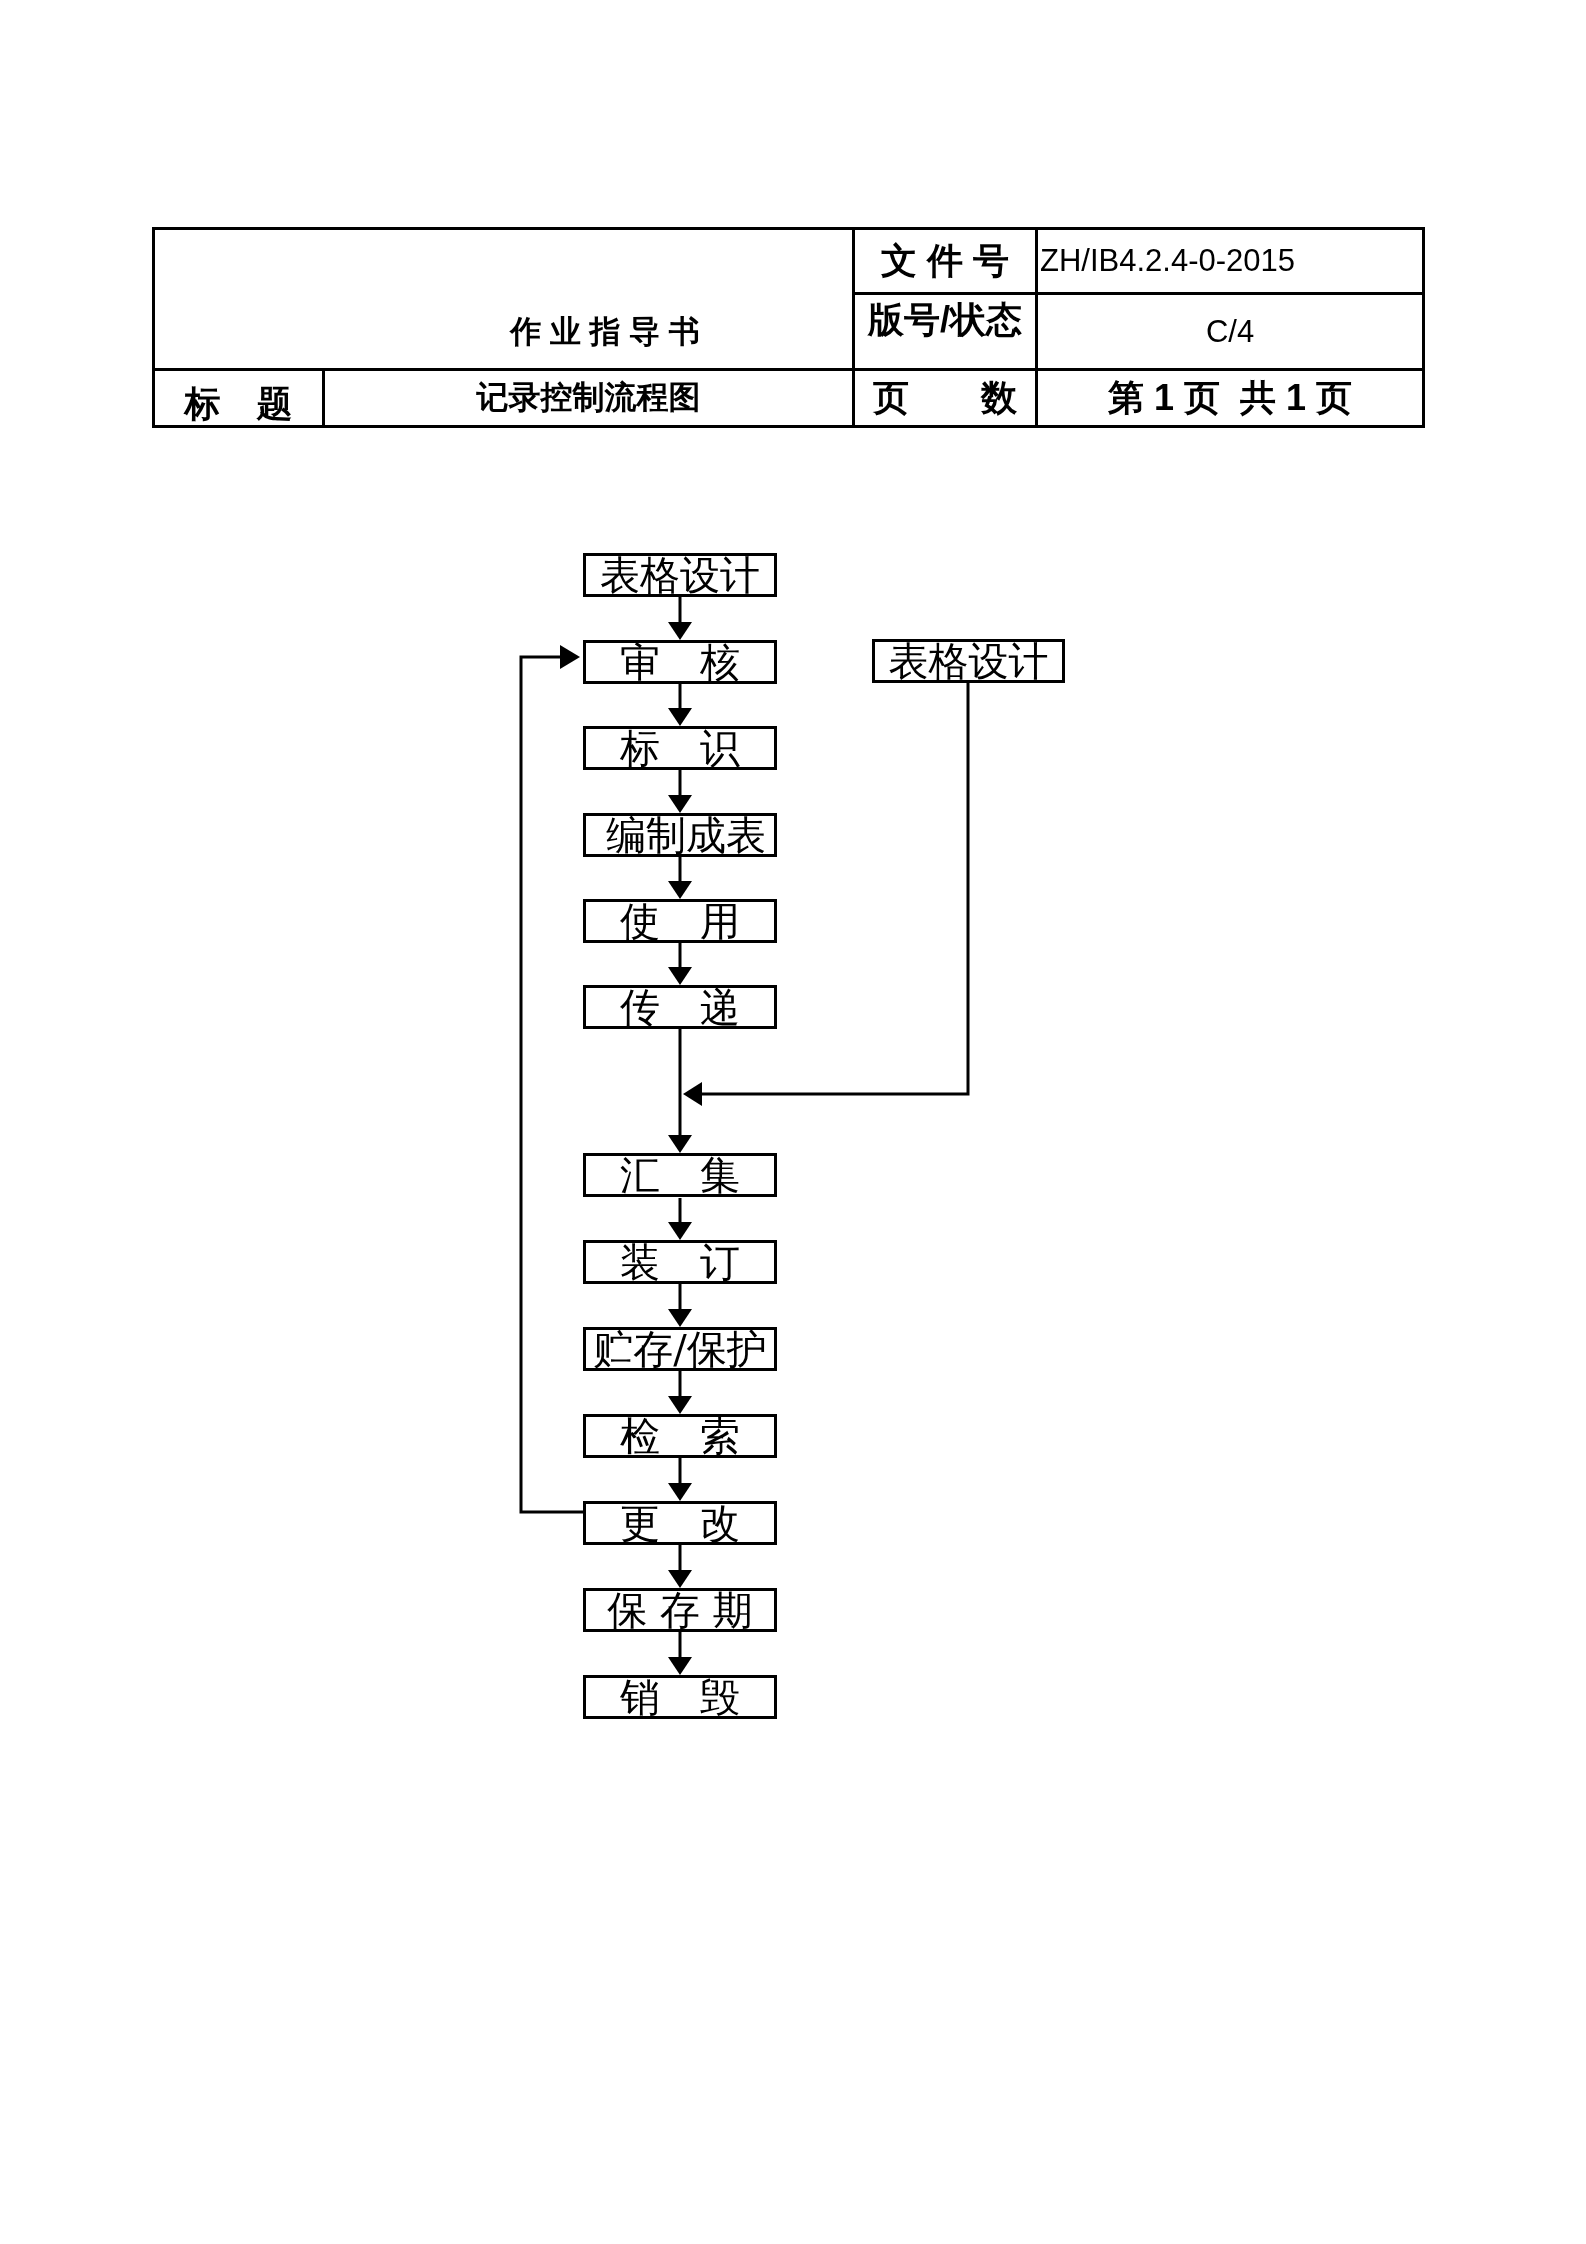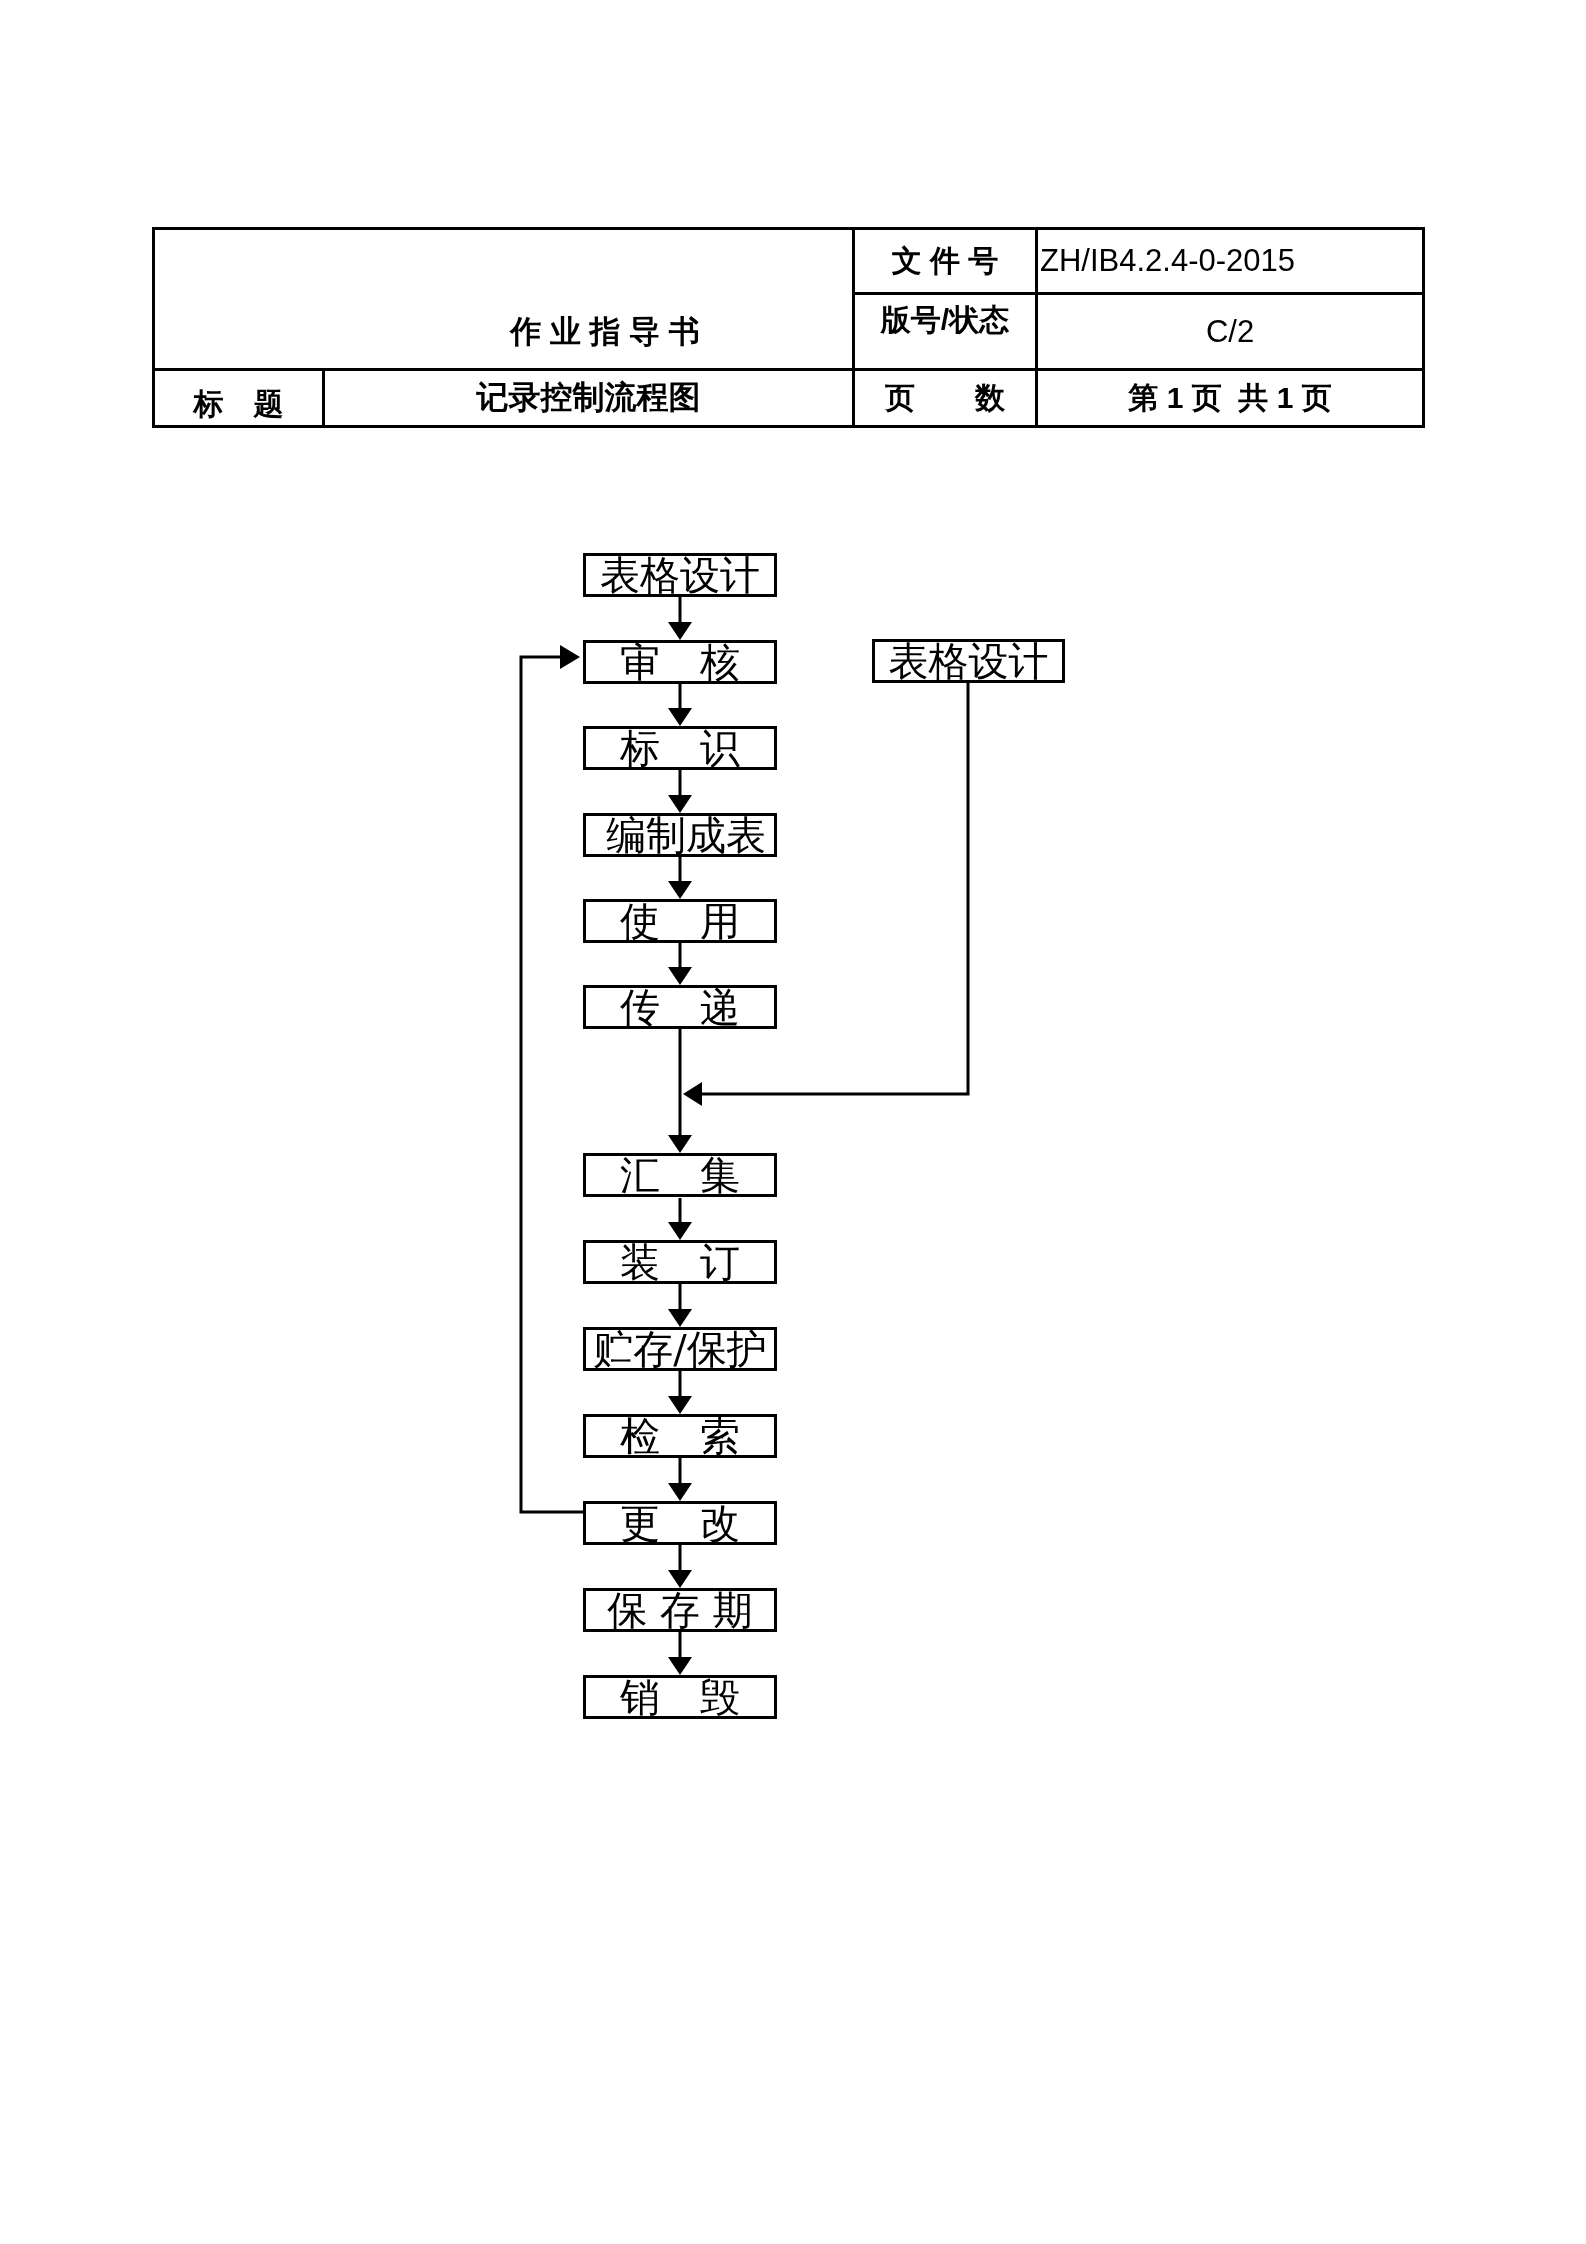--- a/index.html
+++ b/index.html
@@ -15,21 +15,21 @@
   
   .tline { position: absolute; background: #000000; }
   .cell {
     position: absolute;
     display: flex;
     align-items: center;
     justify-content: center;
     white-space: pre;
     color: #000000;
   }
-  .zh-bold { font-weight: bold; font-size: 30px; font-family: "Liberation Sans", sans-serif; }
+  .zh-bold { font-weight: bold; font-size: 36px; font-family: "Liberation Sans", sans-serif; }
   .latin   { font-weight: normal; font-size: 31px; font-family: "Liberation Sans", sans-serif; }
   .cell.left-align { justify-content: flex-start; }
   
   .node {
     position: absolute;
     left: 583px;
     width: 194px;
     height: 44px;
     box-sizing: border-box;
     border: 3px solid #000000;
@@ -69,21 +69,21 @@
     <div class="tline" style="left:322px;  top:368px; width:3px; height:60px;"></div>
 
     <div class="cell zh-bold" style="left:452px; top:312px; width:306px; height:40px; font-size:31px;">作 业 指 导 书</div>
 
     <div class="cell zh-bold" style="left:855px; top:230px; width:180px; height:62px;">文 件 号</div>
 
     <div class="cell latin left-align" style="left:1040px; top:230px; width:383px; height:62px;">ZH/IB4.2.4-0-2015</div>
 
     <div class="cell zh-bold" style="left:855px; top:295px; width:180px; height:51px;">版号/状态</div>
 
-    <div class="cell latin" style="left:1038px; top:295px; width:384px; height:73px;">C/2</div>
+    <div class="cell latin" style="left:1038px; top:295px; width:384px; height:73px;">C/4</div>
 
     <div class="cell zh-bold" style="left:155px; top:371px; width:167px; height:66px;">标　题</div>
 
     <div class="cell zh-bold" style="left:325px; top:371px; width:527px; height:54px; font-size:32px;">记录控制流程图</div>
 
     <div class="cell zh-bold" style="left:855px; top:371px; width:180px; height:54px;">页　　数</div>
 
     <div class="cell zh-bold" style="left:1038px; top:371px; width:384px; height:54px;">第 1 页  共 1 页</div>
   </div>
 

